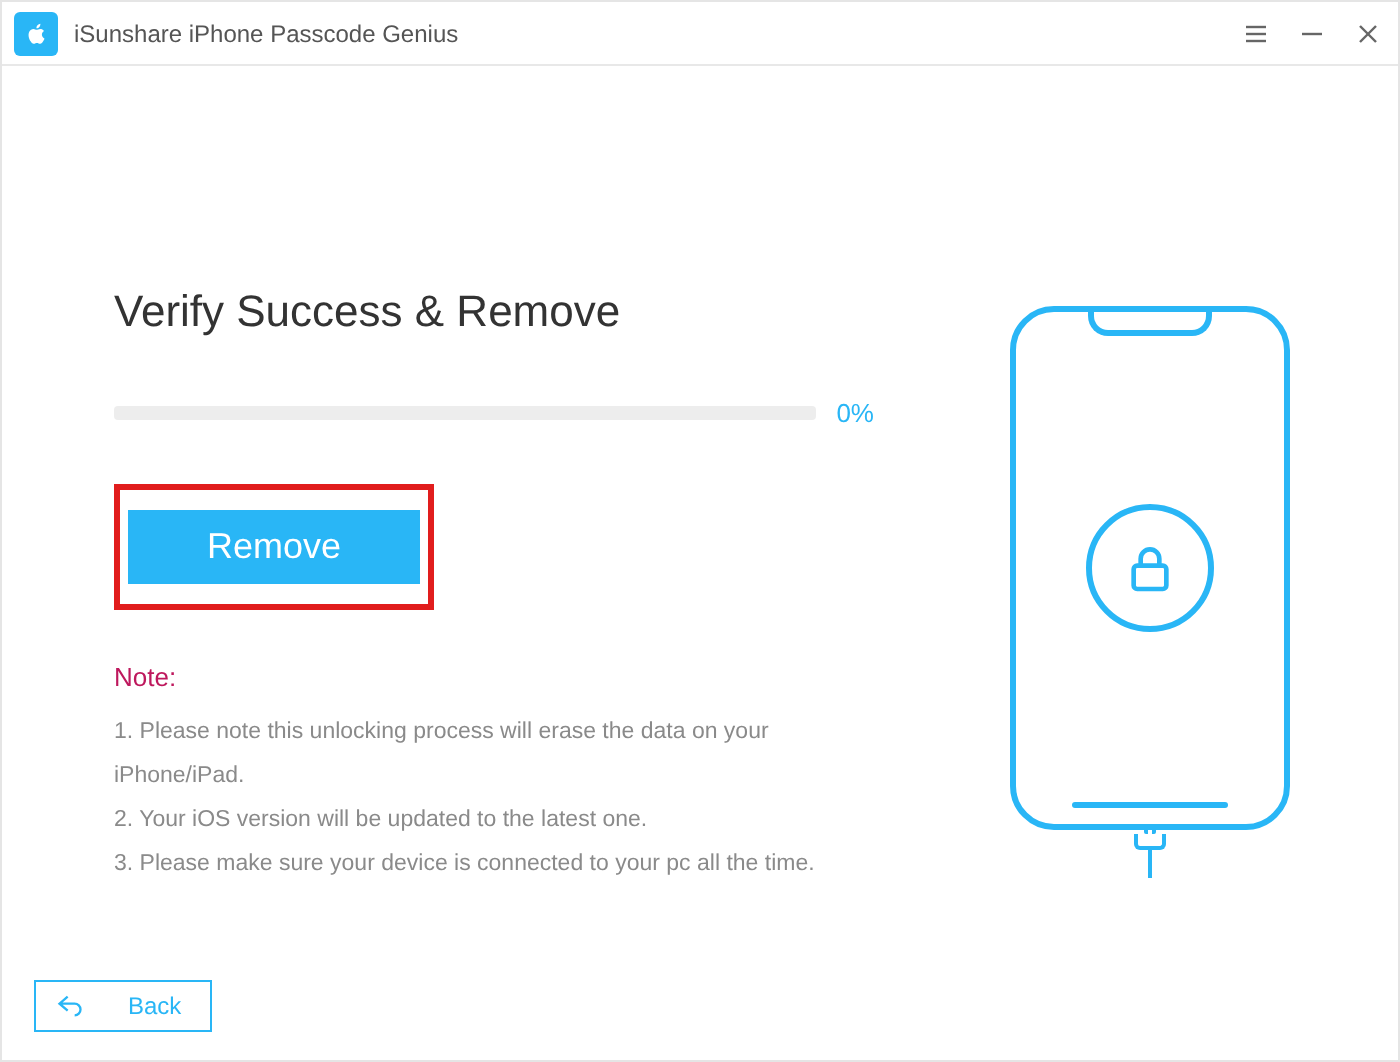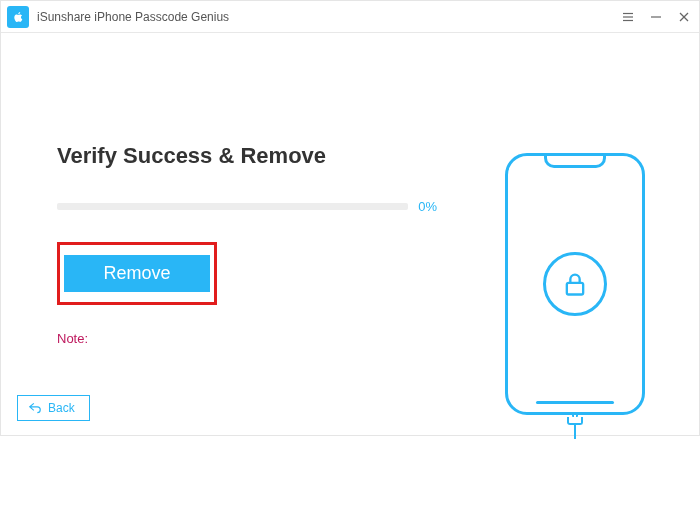--- a/index.html
+++ b/index.html
@@ -6,21 +6,21 @@
   body {
     font-family: "Segoe UI", Arial, sans-serif;
     background: #fff;
     width: 700px;
     height: 531px;
     overflow: hidden;
     position: relative;
   }
   .outer {
     width: 700px;
-    height: 436px;
+    height: 531px;
     border: 1px solid #e5e5e5;
     background: #fff;
     position: relative;
   }
   .titlebar {
     height: 32px;
     border-bottom: 1px solid #e8e8e8;
     display: flex;
     align-items: center;
     padding: 0 8px 0 6px;
@@ -37,21 +37,21 @@
   .win-controls { display: flex; gap: 14px; align-items: center; }
   .win-btn { width: 14px; height: 14px; display:flex; align-items:center; justify-content:center; cursor:pointer; color:#666; }
   .win-btn svg { width: 12px; height: 12px; }
 
   .main {
     position: relative;
     padding: 110px 40px 0 56px;
     display: flex;
   }
   .left { width: 380px; }
-  .heading { font-size: 22px; color: #333; font-weight: 700; margin-bottom: 30px; }
+  .heading { font-size: 22px; color: #333; font-weight: 400; margin-bottom: 30px; }
   .progress-row { display:flex; align-items:center; gap:10px; margin-bottom: 28px; }
   .progress-track {
     flex: 1;
     height: 7px;
     background: #ededed;
     border-radius: 2px;
   }
   .progress-pct { color:#29b6f6; font-size: 13px; }
 
   .remove-wrap {
@@ -116,21 +116,21 @@
 
   .back-btn {
     position: absolute;
     left: 16px;
     bottom: 14px;
     border: 1px solid #29b6f6;
     color: #29b6f6;
     font-size: 12px;
     padding: 5px 14px 5px 10px;
     cursor: pointer;
-    display:flex; align-items:flex-start; gap:6px;
+    display:flex; align-items:flex-start; gap:22px;
     background:#fff;
   }
   .back-btn svg { width:14px; height:14px; }
 </style>
 </head>
 <body>
 
 <div class="outer">
 
   <div class="titlebar">
@@ -169,20 +169,25 @@
       <div class="progress-row">
         <div class="progress-track"></div>
         <div class="progress-pct">0%</div>
       </div>
 
       <div class="remove-wrap">
         <div class="remove-btn">Remove</div>
       </div>
 
       <div class="note-title">Note:</div>
+      <ul class="notes">
+        <li>1. Please note this unlocking process will erase the data on your iPhone/iPad.</li>
+        <li>2. Your iOS version will be updated to the latest one.</li>
+        <li>3. Please make sure your device is connected to your pc all the time.</li>
+      </ul>
     </div>
 
     <div class="phone-wrap">
       <div class="phone">
         <div class="notch"></div>
         <div class="lock-circle">
           <svg viewBox="0 0 24 24" fill="none" stroke="#29b6f6" stroke-width="2">
               <rect x="5" y="11" width="14" height="10" rx="1.5"></rect>
               <path d="M8 11V8a4 4 0 0 1 8 0v3"></path>
             </svg>

